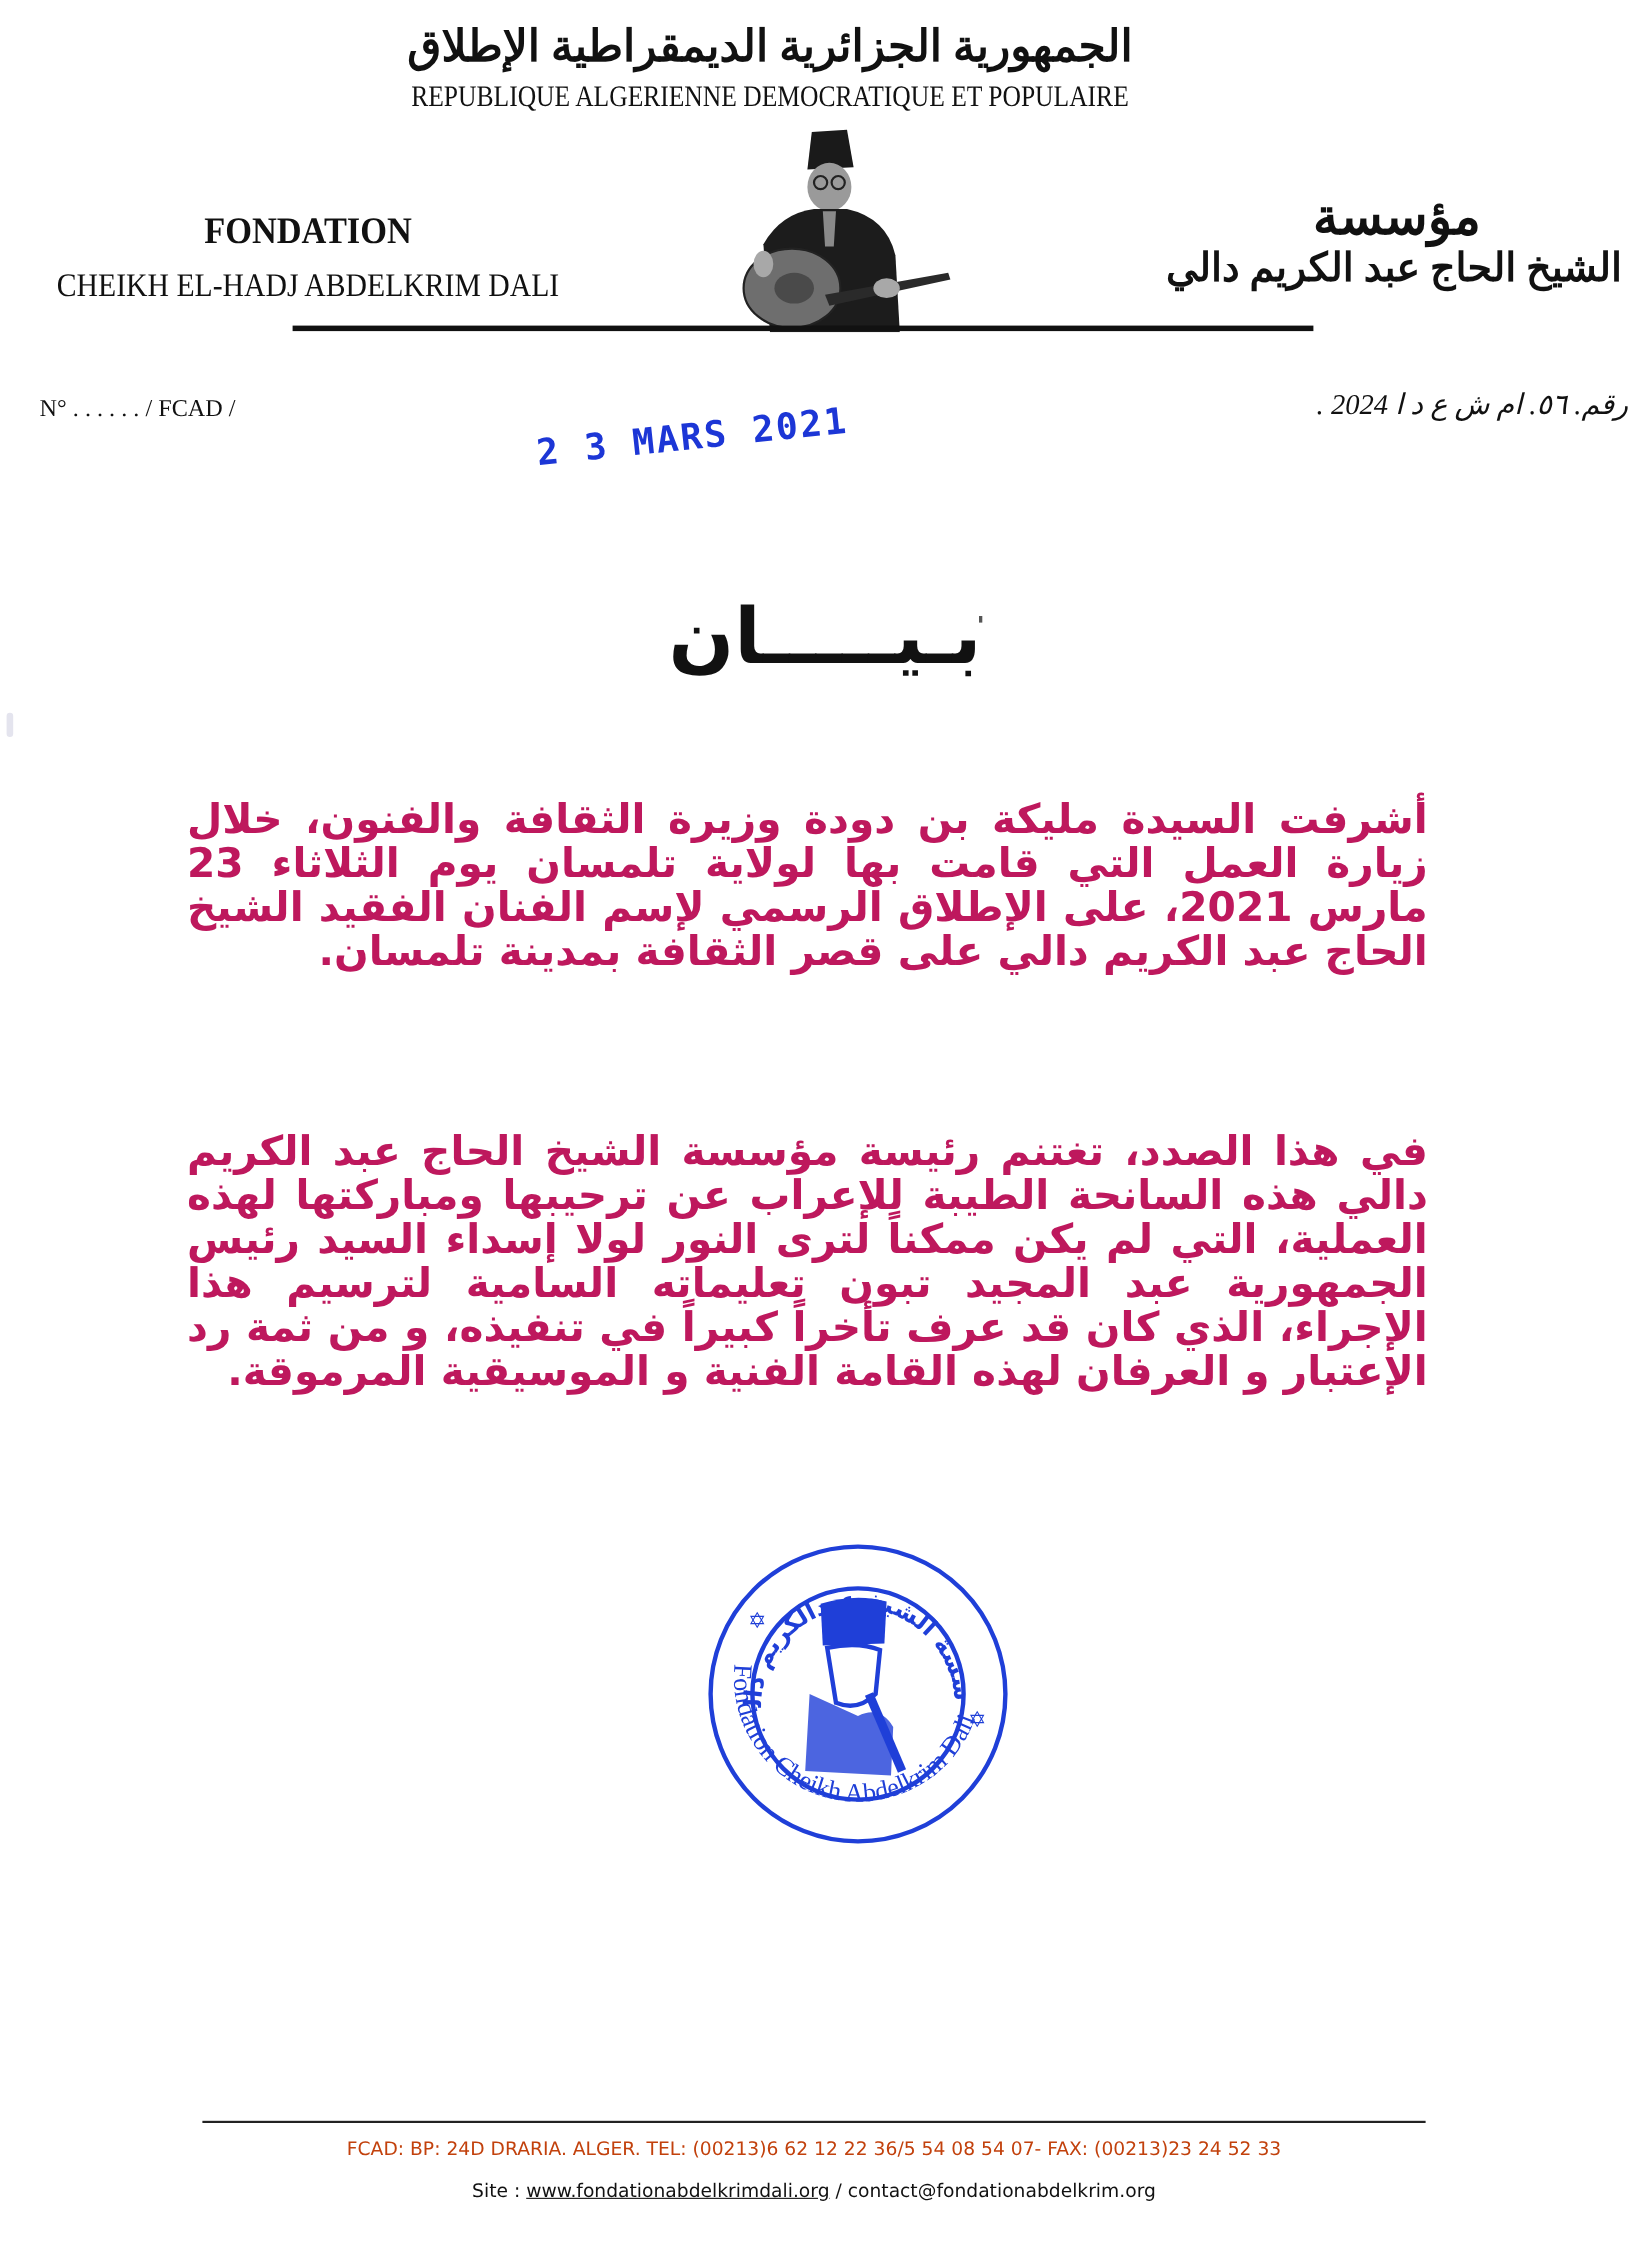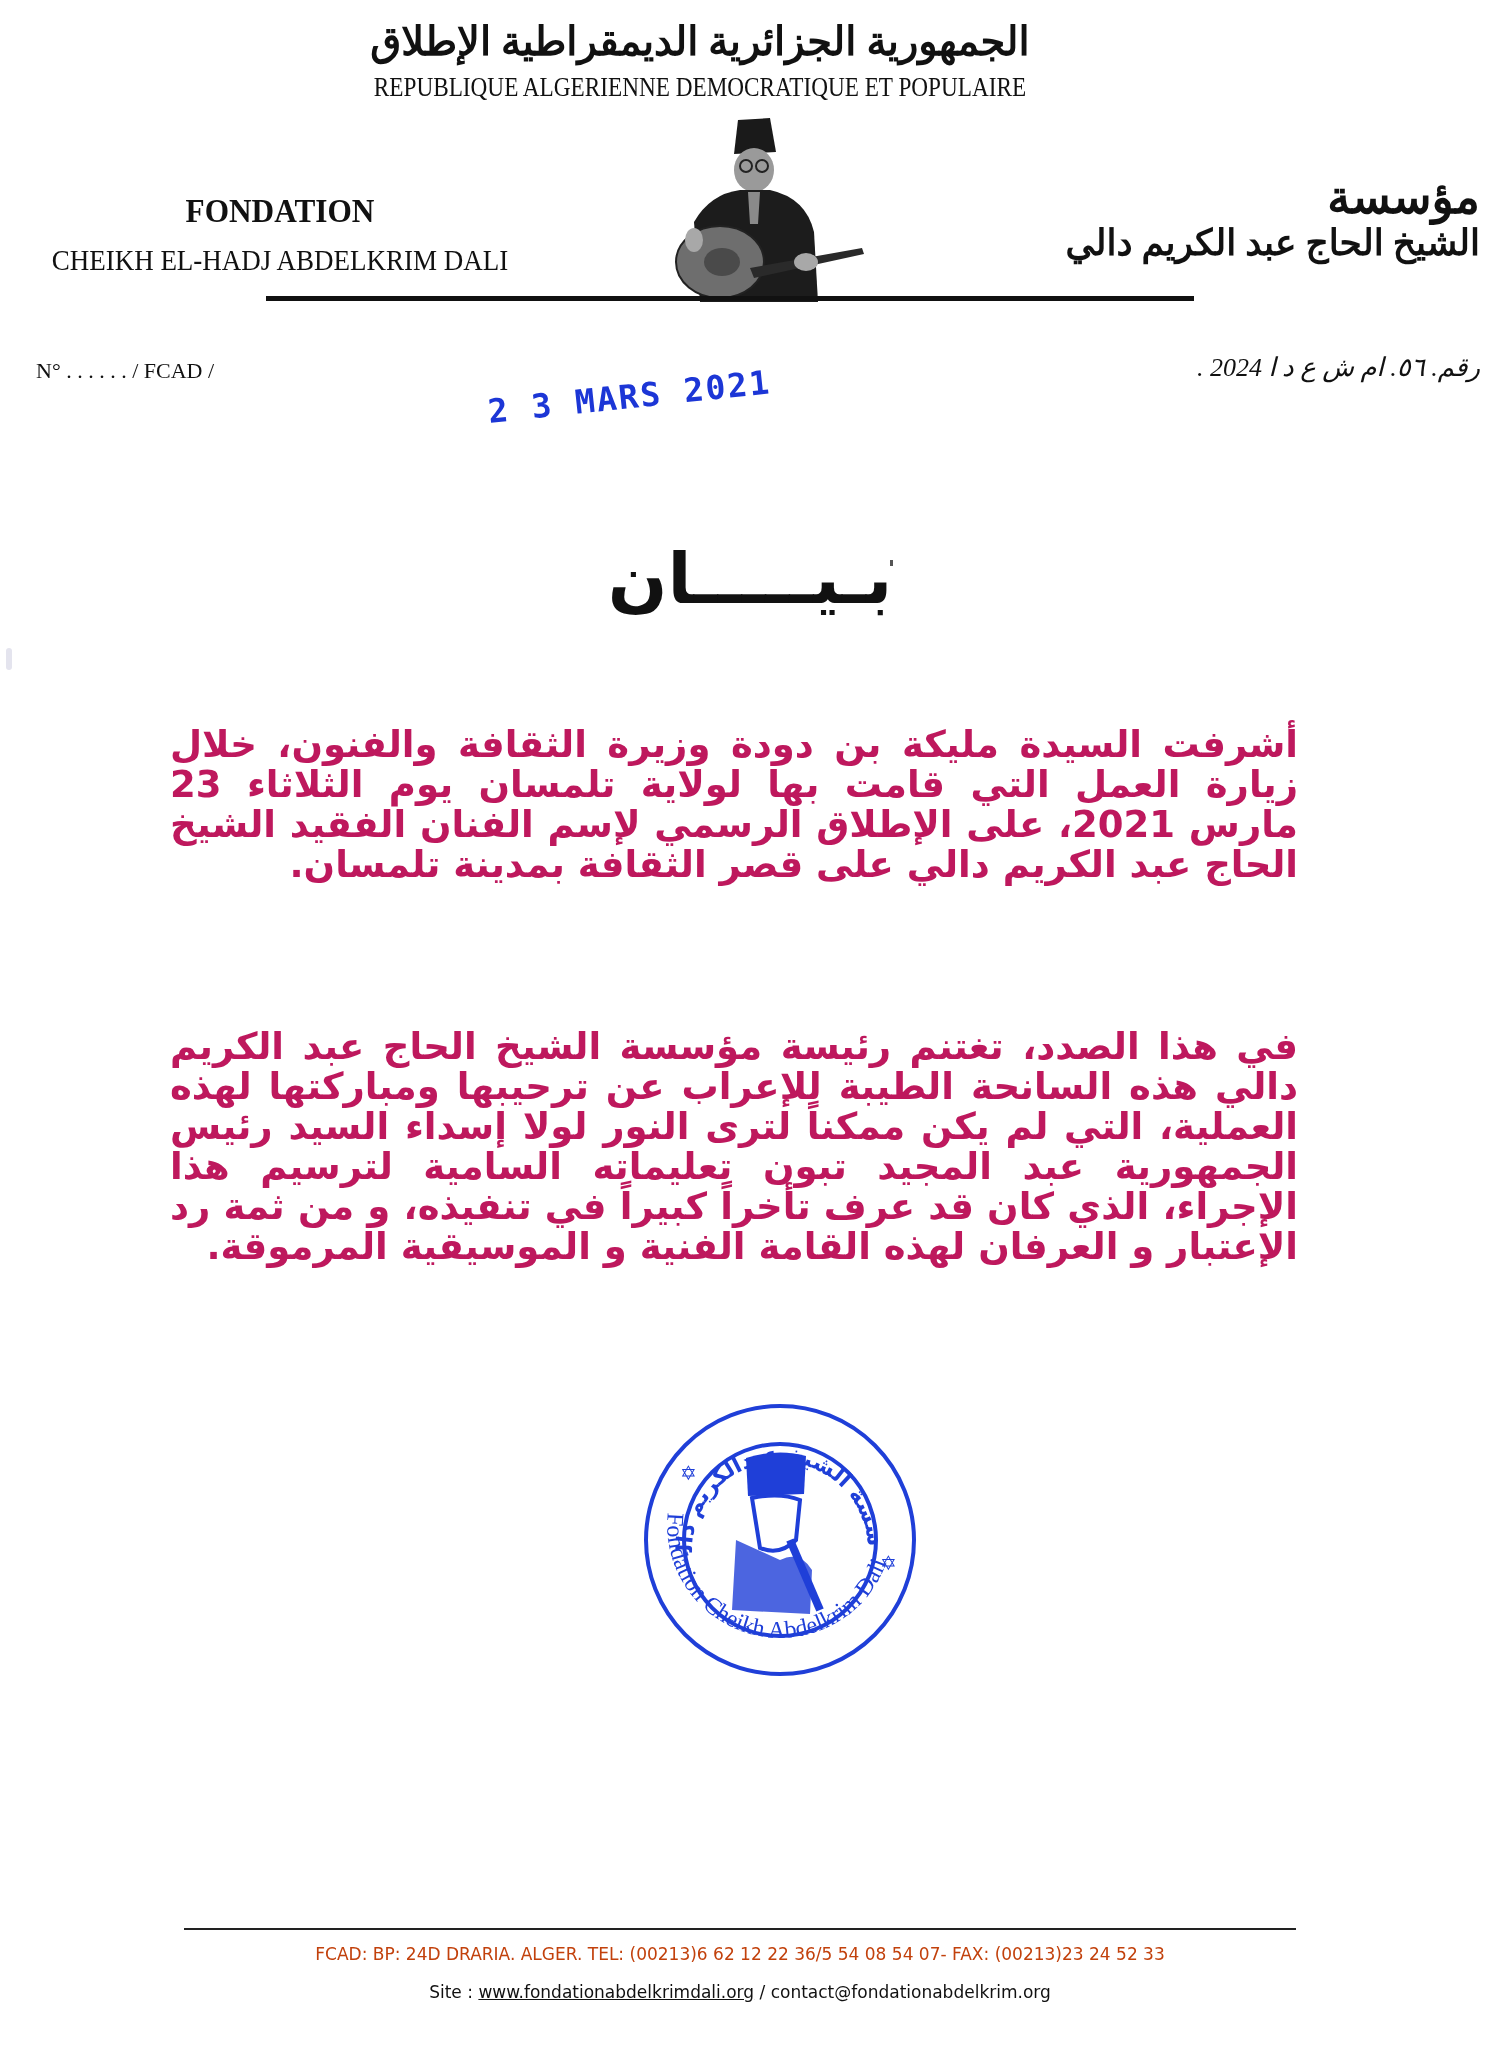--- a/index.html
+++ b/index.html
@@ -7,22 +7,22 @@
     .abs { position: absolute; }
     .serif { font-family: "Liberation Serif", "DejaVu Serif", serif; }
     .sans { font-family: "DejaVu Sans", "Liberation Sans", sans-serif; }
 
     #ar-republic { left: 300px; top: 18px; width: 800px; text-align: center; font-size: 40px; font-weight: bold; direction: rtl; letter-spacing: 0px; }
     #fr-republic { left: 300px; top: 72px; width: 800px; text-align: center; font-size: 27px; transform: scaleX(0.86); transform-origin: center; }
 
     #fondation-fr { left: 0; top: 192px; width: 560px; text-align: center; font-size: 34px; font-weight: bold; transform: scaleX(0.92); }
     #fondation-name-fr { left: 0; top: 243px; width: 560px; text-align: center; font-size: 30px; transform: scaleX(0.9); }
 
-    #fondation-ar { left: 1060px; top: 170px; width: 420px; font-size: 46px; font-weight: bold; direction: rtl; }
-    #fondation-name-ar { left: 1060px; top: 222px; width: 420px; text-align: right; font-size: 36px; font-weight: bold; direction: rtl; }
+    #fondation-ar { left: 1060px; top: 170px; width: 420px; text-align: center; font-size: 46px; font-weight: bold; direction: rtl; }
+    #fondation-name-ar { left: 1060px; top: 222px; width: 420px; text-align: left; font-size: 36px; font-weight: bold; direction: rtl; }
 
     #portrait { left: 630px; top: 112px; width: 240px; height: 190px; }
 
     #header-rule { left: 266px; top: 296px; width: 928px; height: 5px; background: #111; }
 
     #ref-fr { left: 36px; top: 358px; font-size: 22px; }
     #ref-ar { left: 1140px; top: 352px; width: 340px; text-align: right; font-size: 26px; font-style: italic; direction: rtl; }
 
     #date-stamp { left: 488px; top: 392px; font-size: 33px; font-weight: bold; color: #1c36d6; transform: rotate(-6deg); transform-origin: left center; letter-spacing: 2px; font-family: "DejaVu Sans Mono", "Liberation Mono", monospace; }
 

